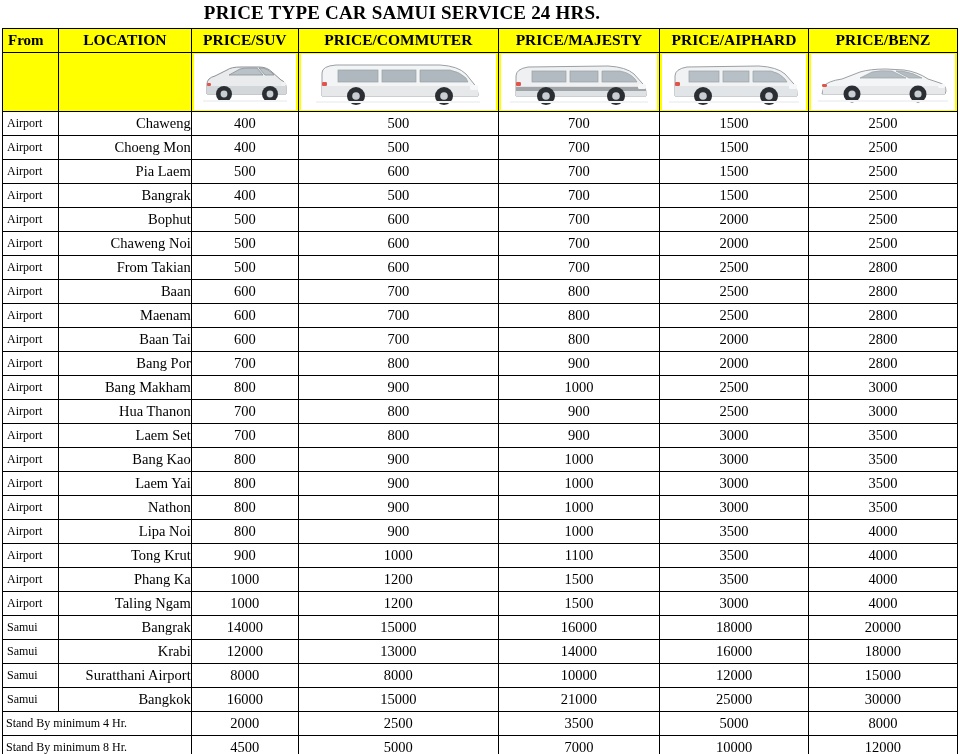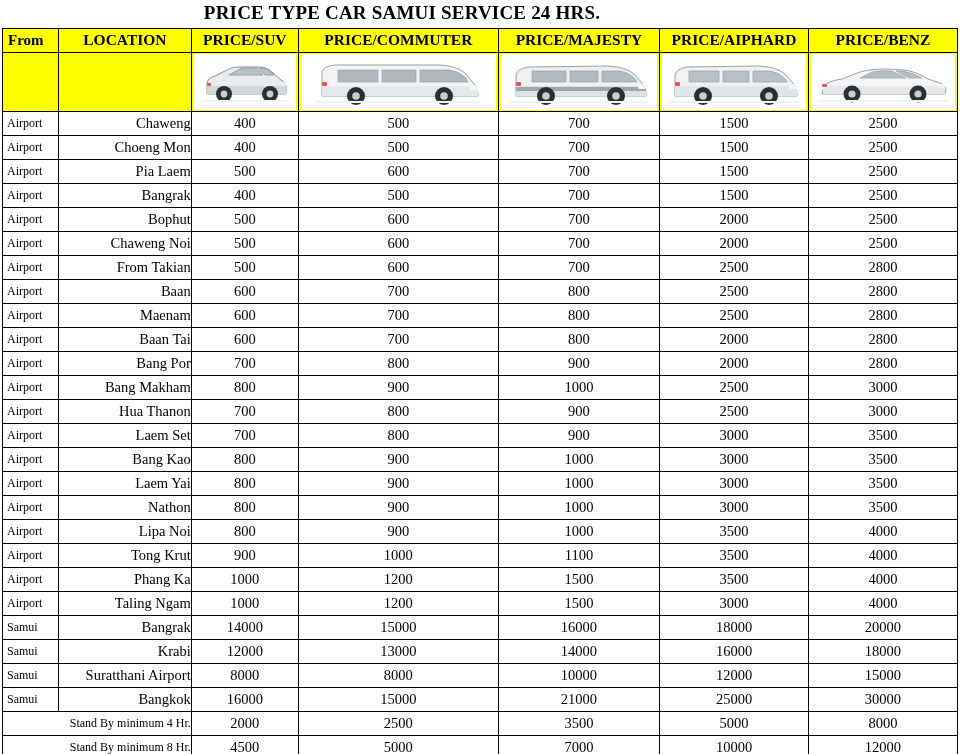--- a/index.html
+++ b/index.html
@@ -83,22 +83,22 @@
     font-size: 12px;
   }
   tbody td.loc-c {
     text-align: right;
     padding-left: 5px;
     white-space: nowrap;
     font-size: 14.5px;
     margin-left: 35px;
   }
   tbody tr.span-row td.from-c {
-    text-align: right;
-    padding-left: 12px;
+    text-align: left;
+    padding-left: 3px;
   }
   
   col.c0 { width: 55px; }
   col.c1 { width: 130px; }
   col.c2 { width: 105px; }
   col.c3 { width: 196px; }
   col.c4 { width: 158px; }
   col.c5 { width: 146px; }
   col.c6 { width: 146px; }
 </style>

